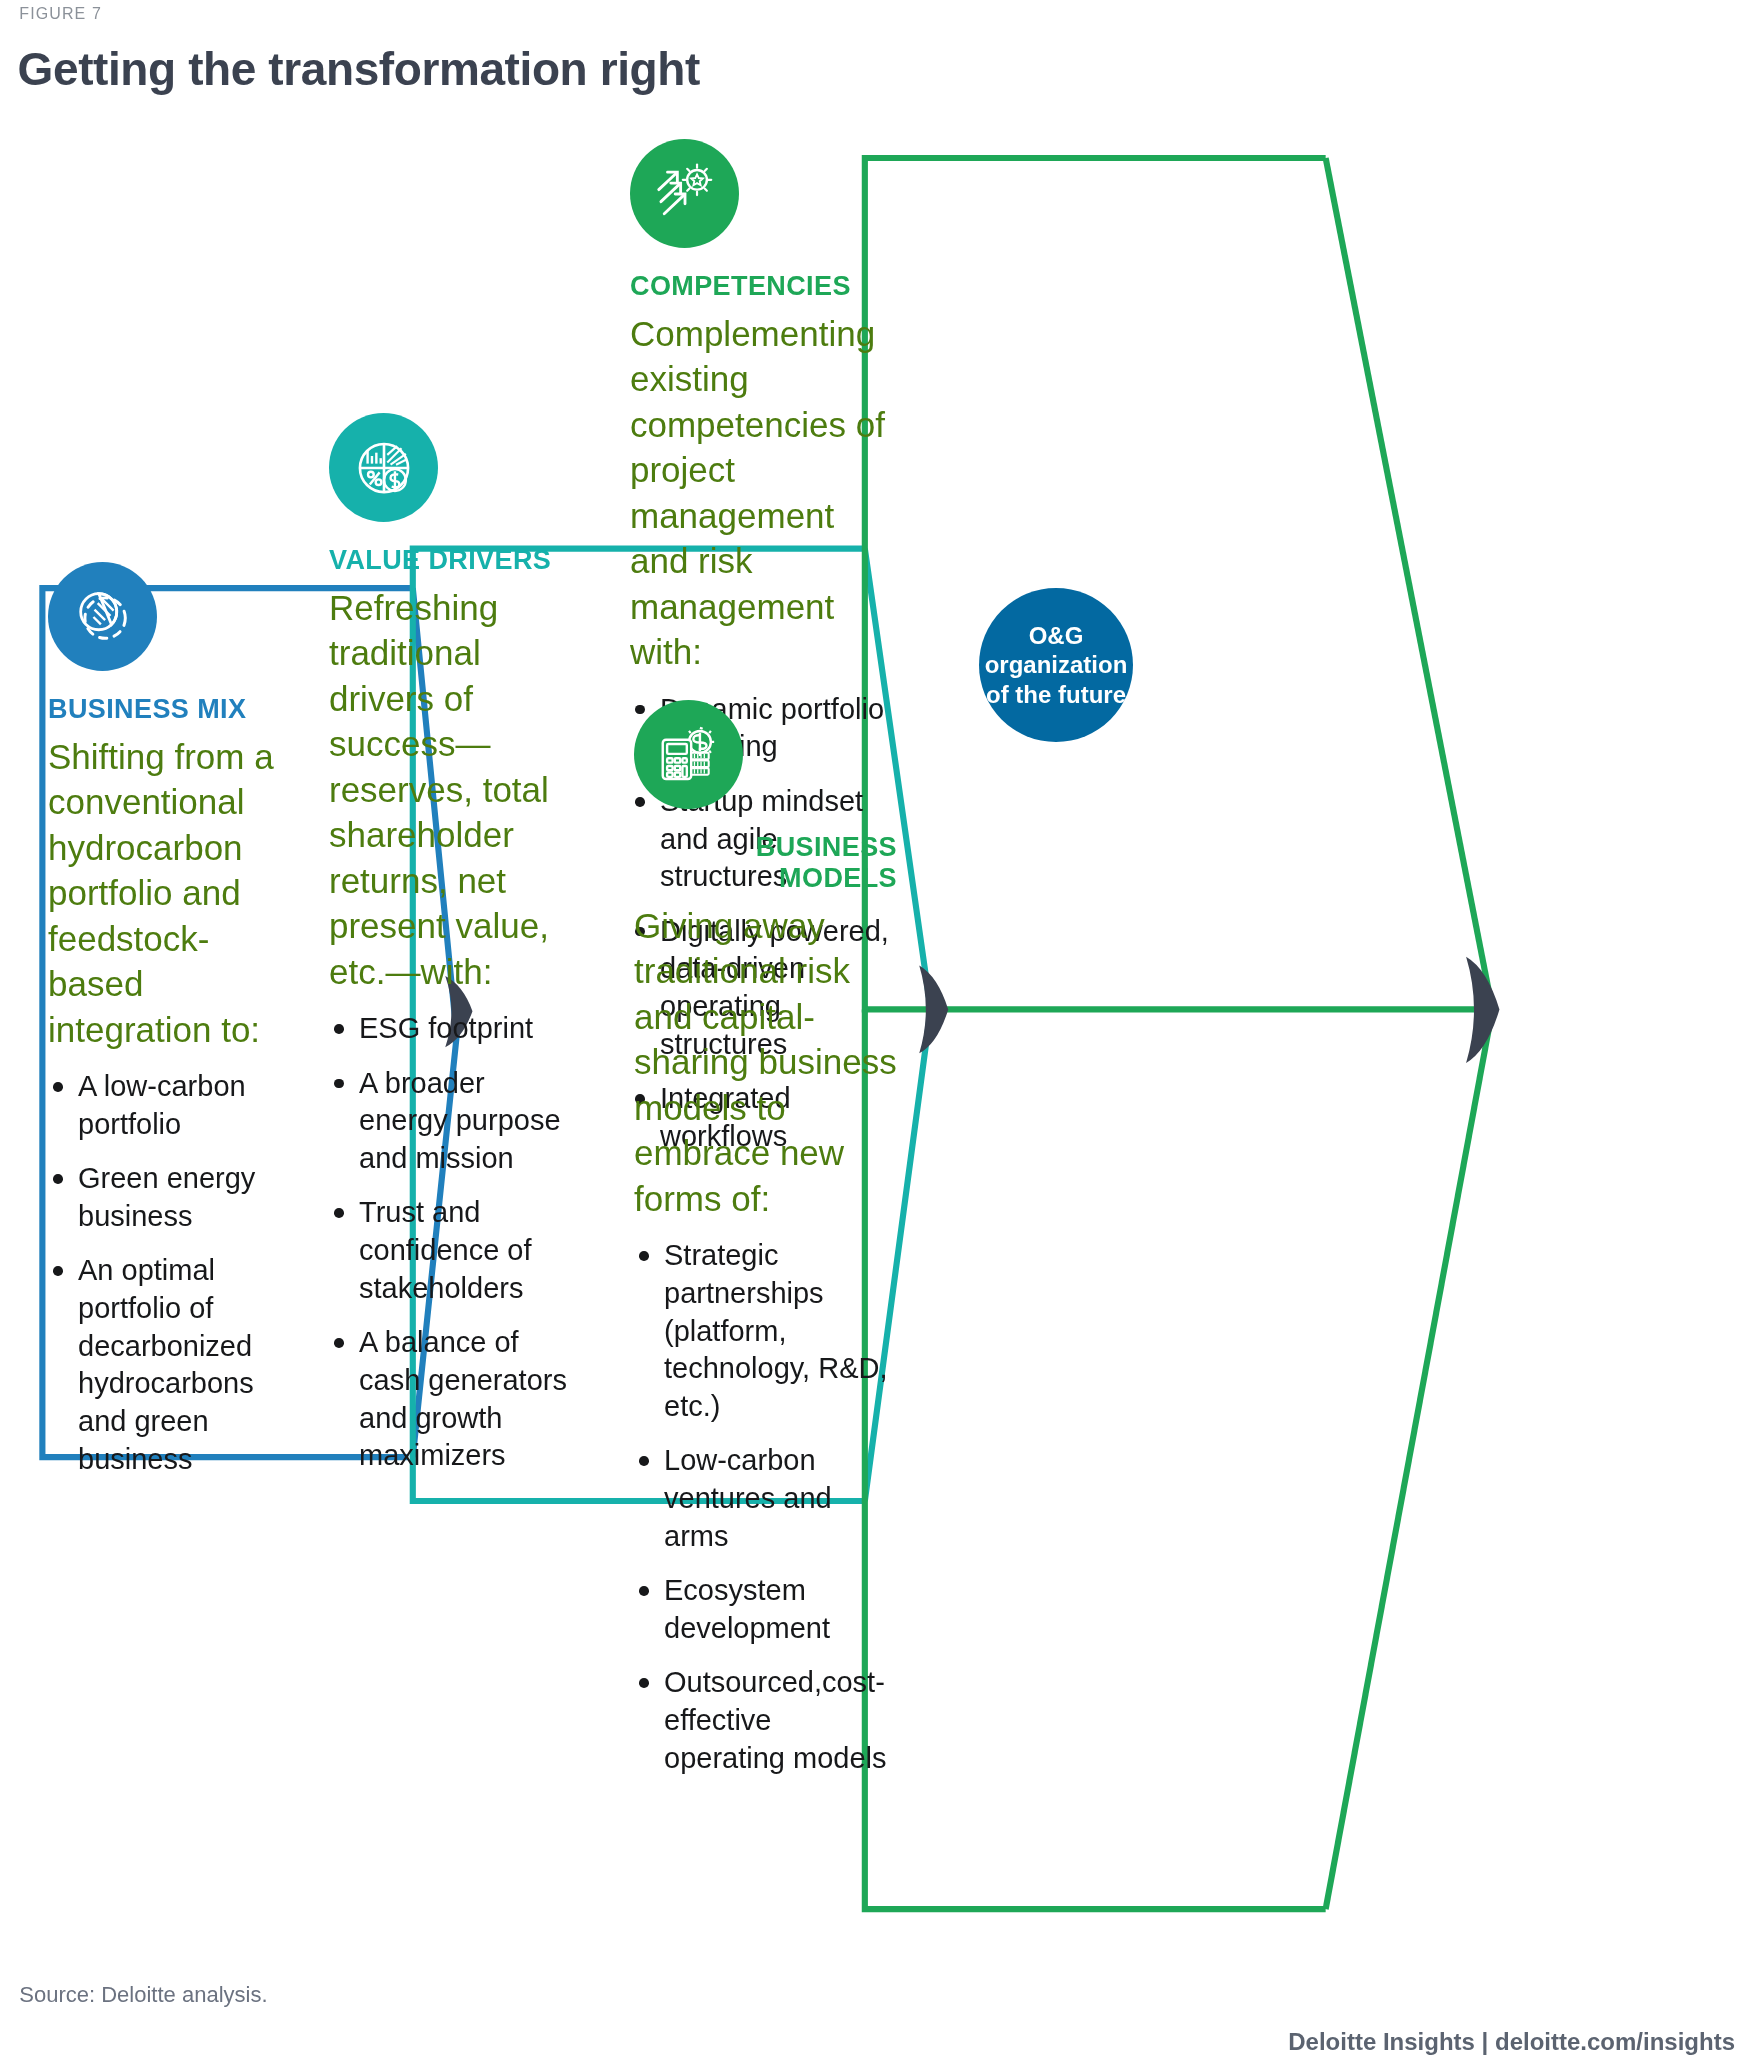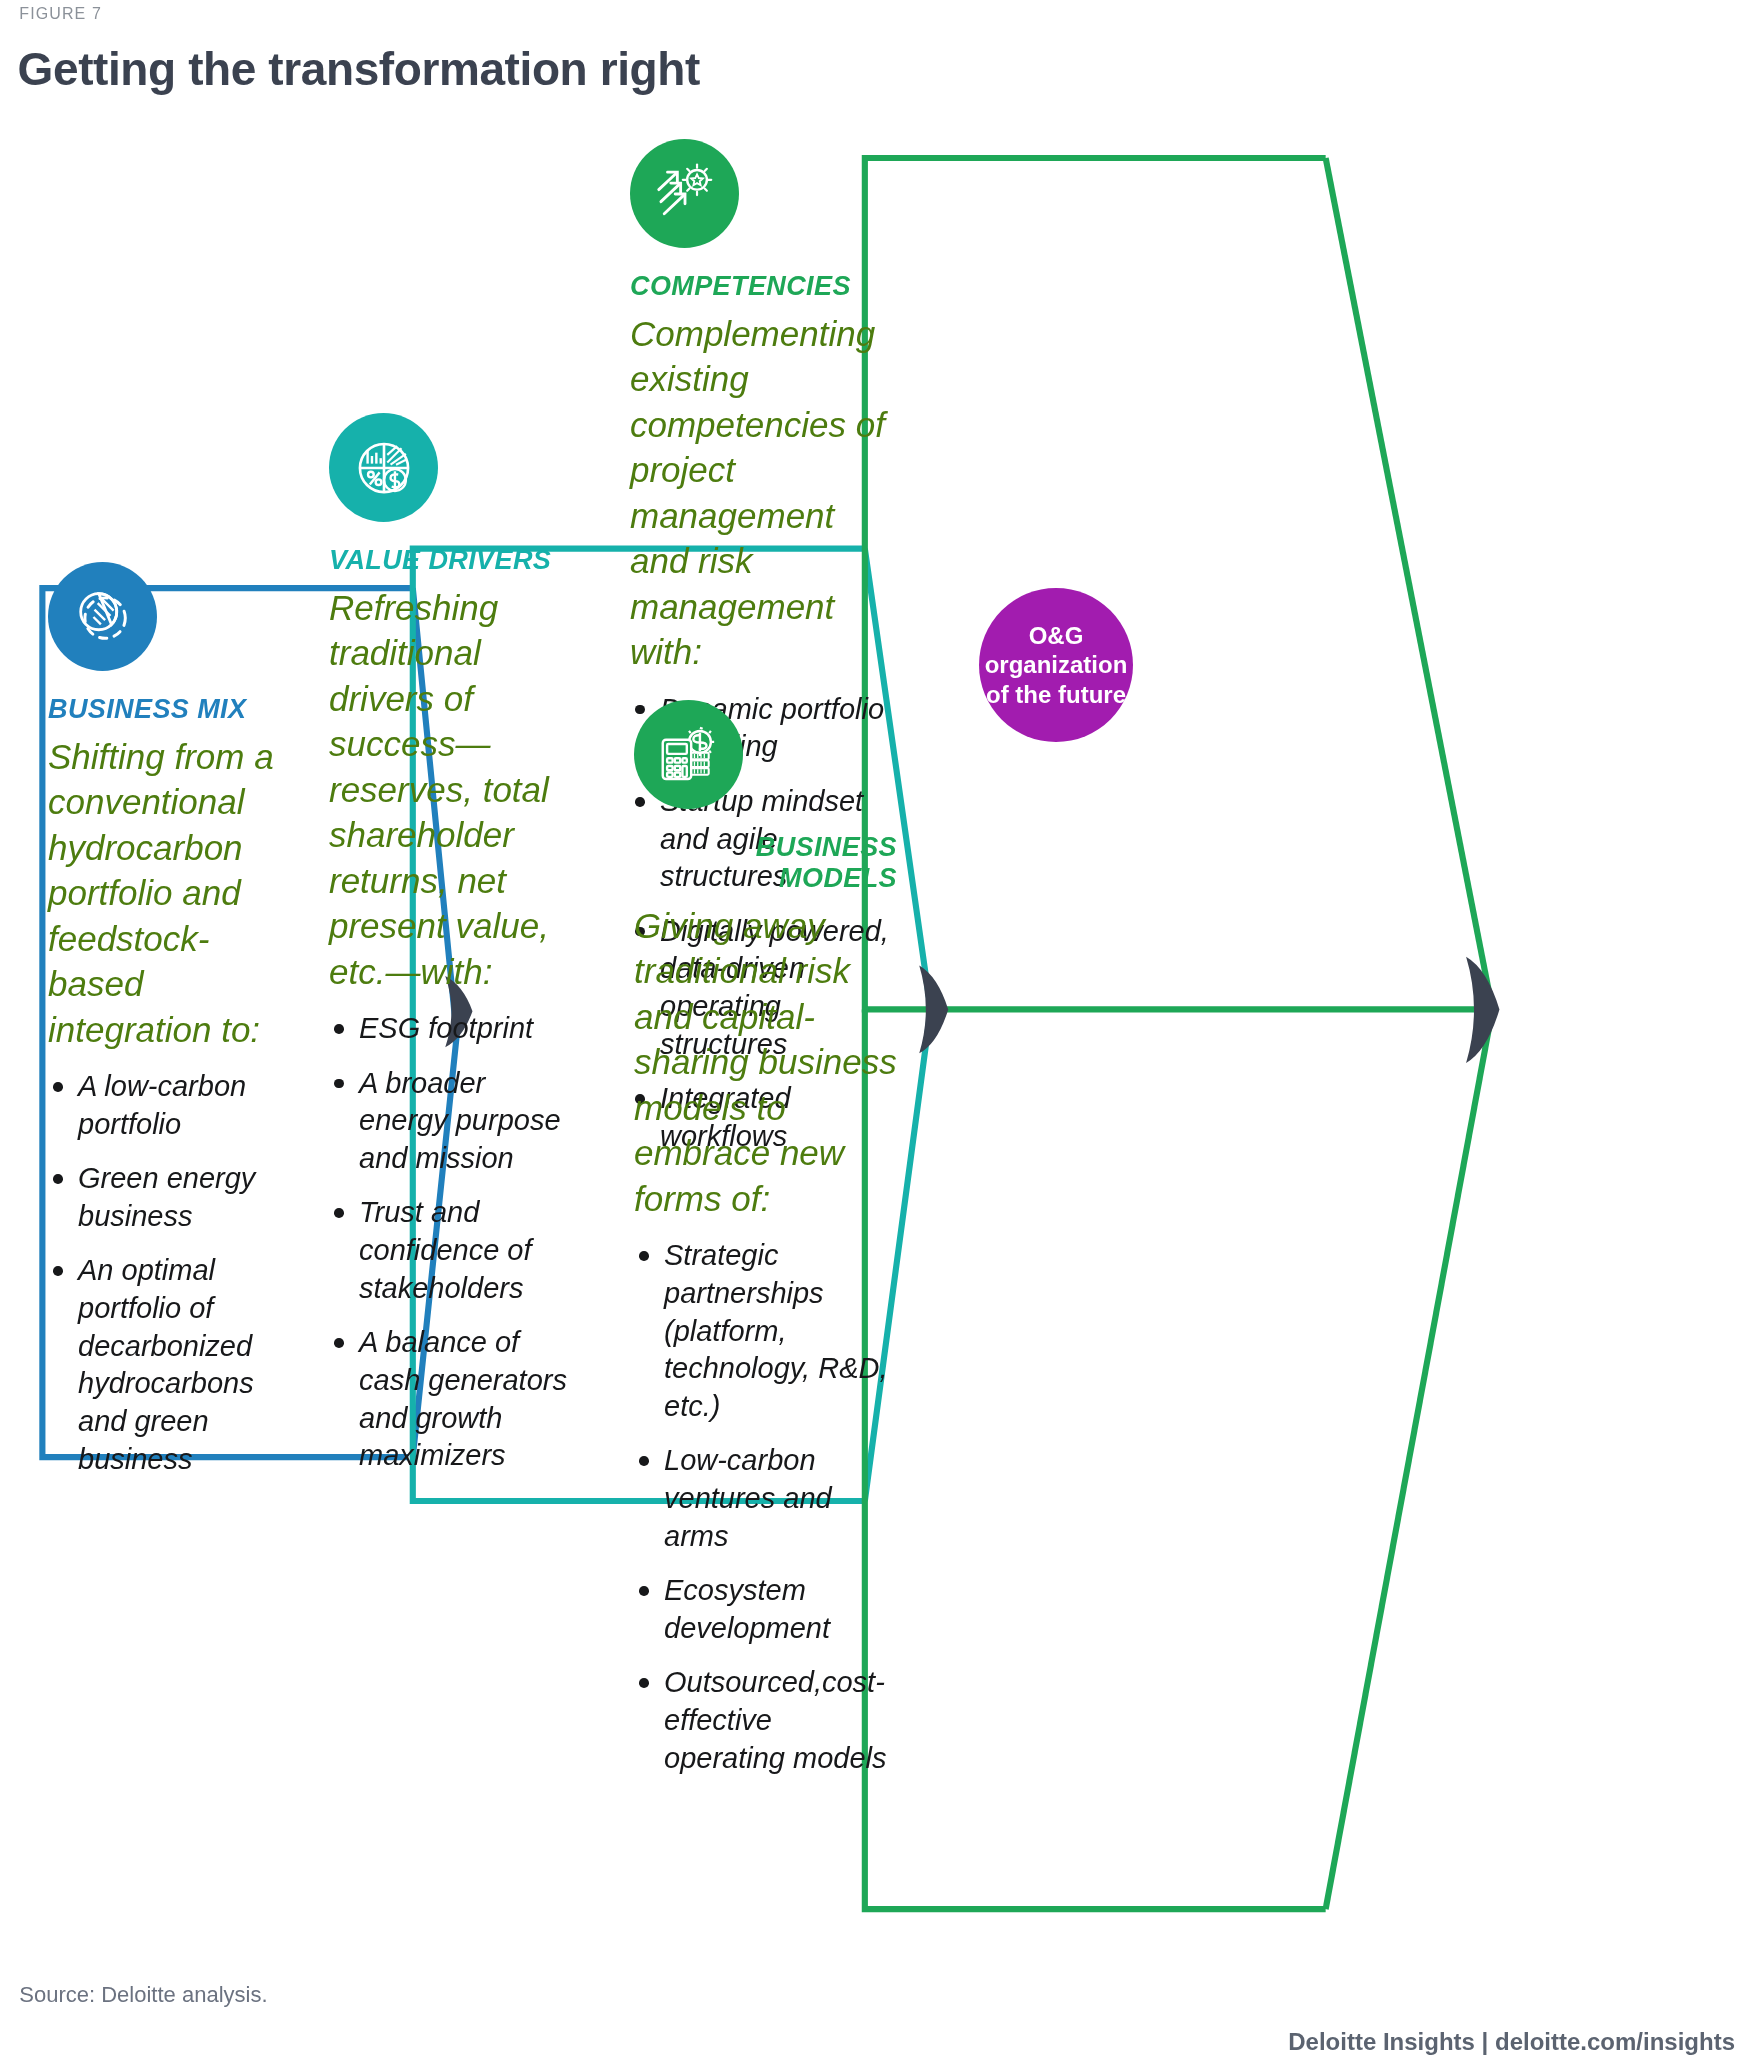--- a/index.html
+++ b/index.html
@@ -21,21 +21,21 @@
     position: absolute; left: 17.6px; top: 42px;
     font-size: 46px; font-weight: 700;
     color: #3b4250; letter-spacing: -0.4px;
     font-stretch: condensed;
   }
 
   
   .wire { position: absolute; left: 0; top: 0; width: 1756px; height: 2068px; }
 
   
-  .panel { position: absolute; font-style: italic; }
+  .panel { position: absolute; }
   .icon-circle {
     border-radius: 50%;
     display: flex; align-items: center; justify-content: center;
   }
   .panel-title {
     font-weight: 700; letter-spacing: 0.4px;
     font-size: 27px; font-stretch: condensed;
     margin-bottom: 8.8px;
   }
   .panel-body {
@@ -62,21 +62,21 @@
   #panel-competencies .panel-title { color: #1ea757; }
   #panel-business { left: 634px; top: 700px; width: 263px; }
   #panel-business .panel-title { color: #1ea757; text-align: right; }
 
   .panel .icon-circle { margin-bottom: 23px; }
 
   
   #final-node {
     position: absolute; left: 979px; top: 588px;
     width: 154px; height: 154px; border-radius: 50%;
-    background: #a21caf;
+    background: #0369a1;
     display: flex; align-items: center; justify-content: center;
     text-align: center;
   }
   #final-node .label {
     color: #ffffff; font-weight: 700; font-size: 24px;
     line-height: 1.22; font-stretch: condensed;
     padding: 0 5.3px;
   }
 
   

